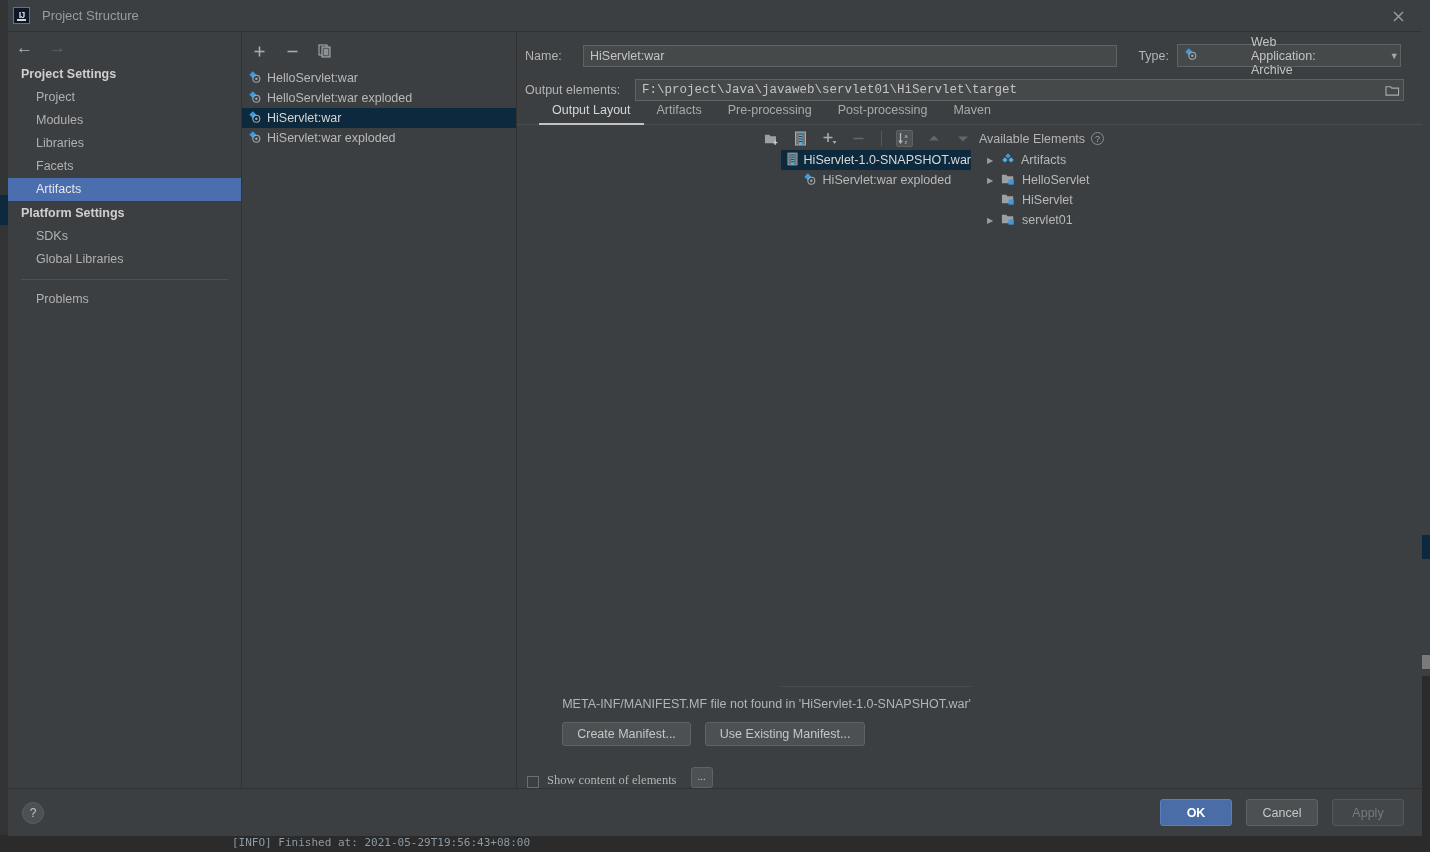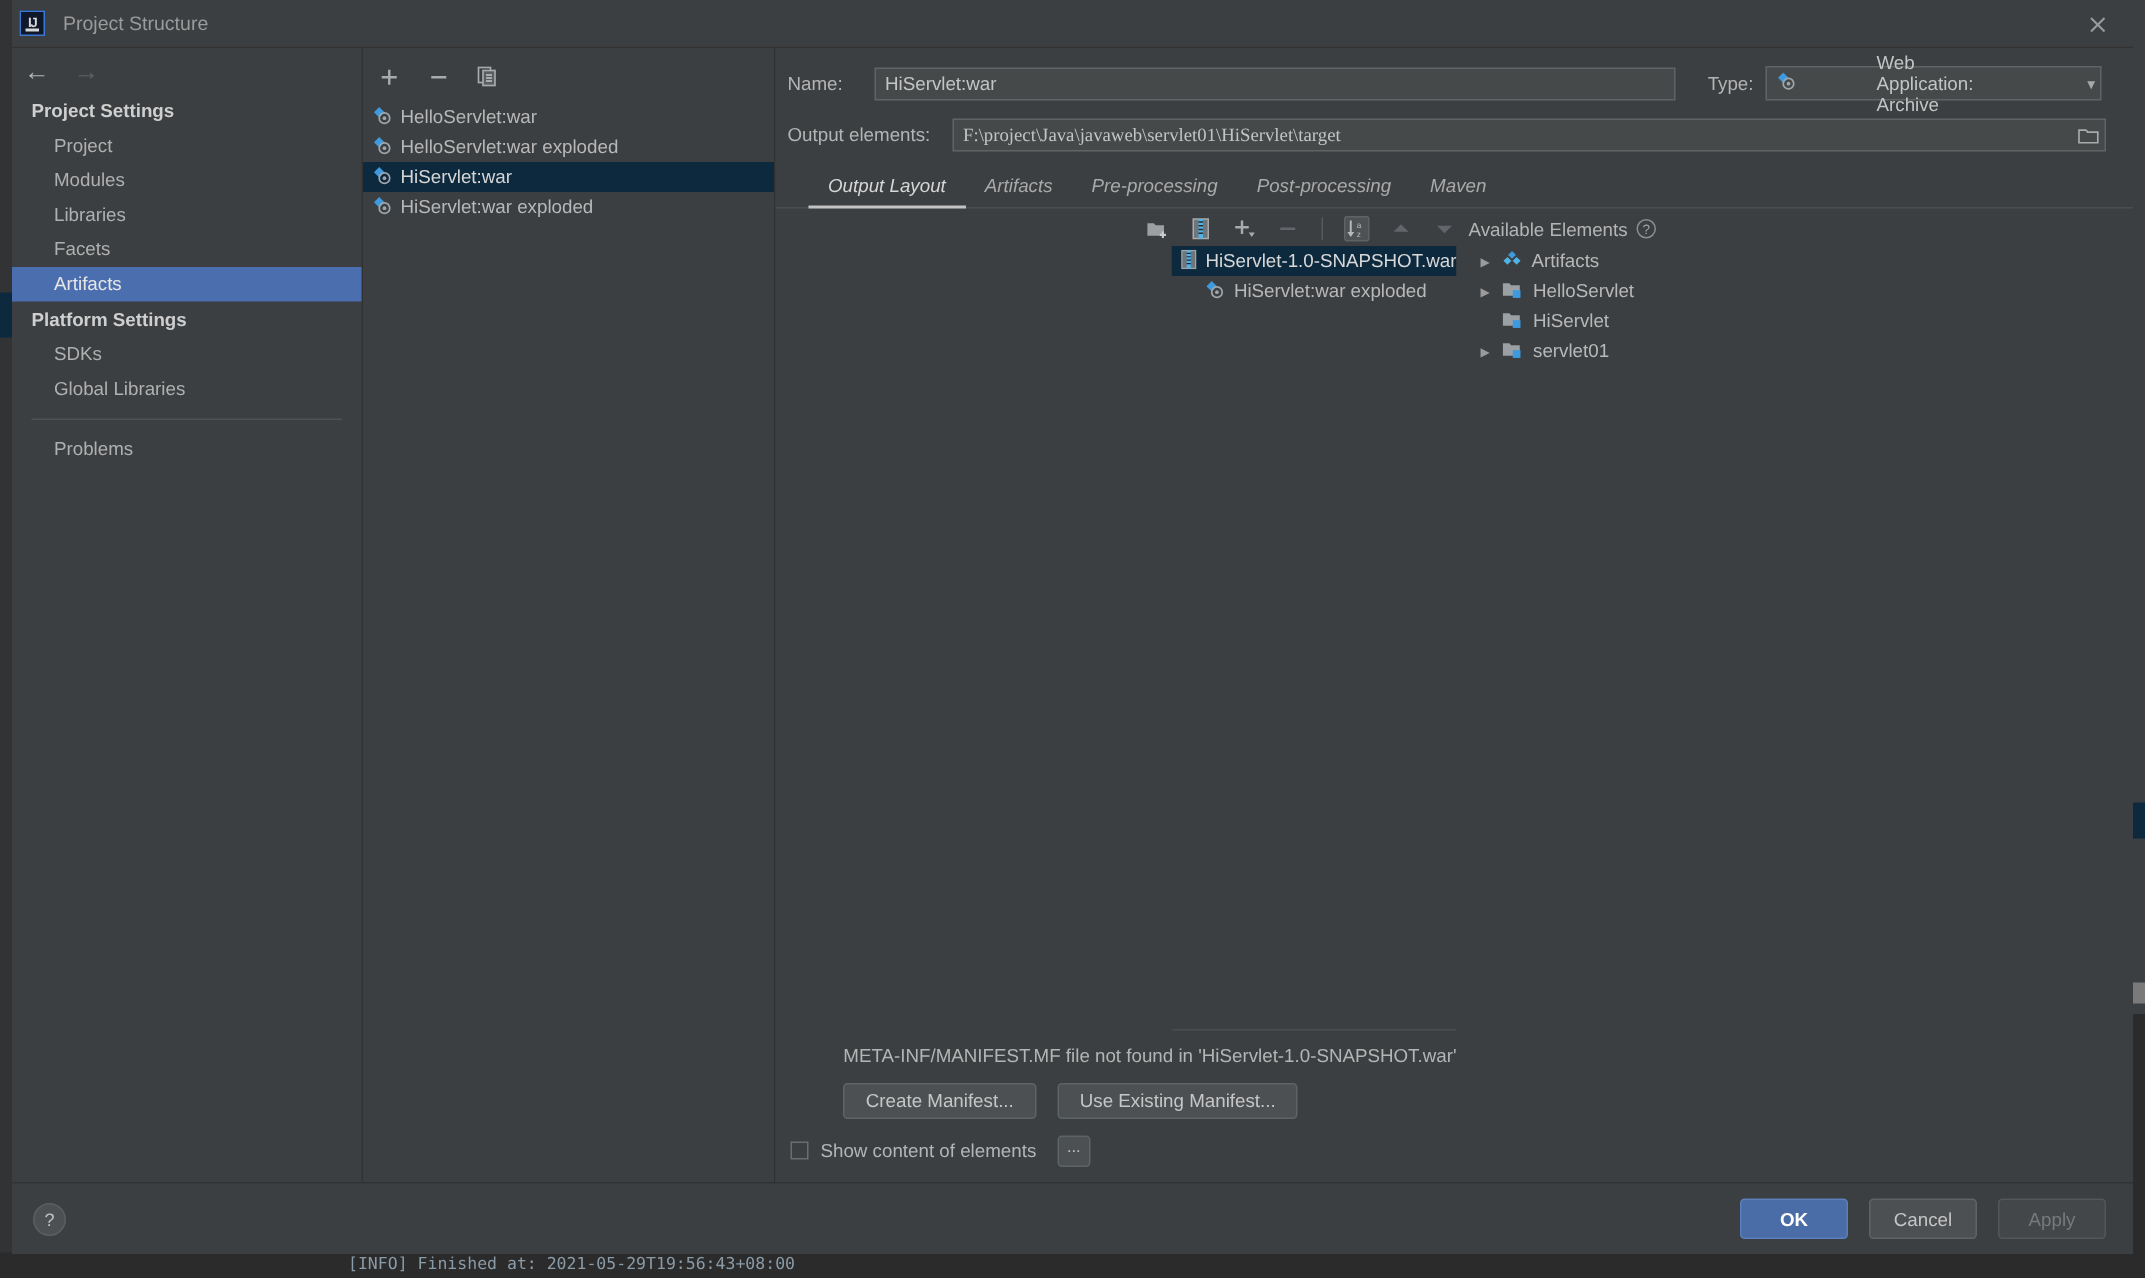--- a/index.html
+++ b/index.html
@@ -276,21 +276,21 @@
     background: #45494a;
     border: 1px solid #5e6366;
     box-sizing: border-box;
     height: 22px;
   }
   .outdir-input {
     flex: 1 1 auto;
     background: transparent;
     border: none;
     color: #c4c4c4;
-    font-family: Liberation Serif, serif;
+    font-family: Liberation Mono, monospace;
     font-size: 12.5px;
     padding: 0 6px;
     outline: none;
   }
   .browse-btn {
     width: 22px;
     display: flex;
     align-items: center;
     justify-content: center;
     color: #a8a8a8;
@@ -337,24 +337,22 @@
   .cb-label {
     margin-left: 8px;
     font-size: 12.5px;
     color: #b4b4b4;
     cursor: pointer;
   }
 
   
   .tabs {
     display: flex;
-    margin-top: 14px;
     padding-left: 22px;
     border-bottom: 1px solid #4a4d4f;
-    font-style: italic;
   }
   .tab {
     font-size: 12.5px;
     color: #a9a9a9;
     padding: 2px 13px 6px 13px;
     cursor: pointer;
     border-bottom: 2px solid transparent;
     margin-bottom: -1px;
   }
   .tab.active {
@@ -485,22 +483,23 @@
     font-size: 8px;
     flex: 0 0 14px;
   }
   .avail-row .lbl { margin-left: 6px; }
 
   
   .bottom-row {
     height: 42px;
     flex: 0 0 42px;
     display: flex;
-    align-items: center;
+    align-items: flex-end;
     padding-left: 10px;
+    font-family: Liberation Serif, serif;
   }
   .dots-btn {
     margin-left: 14px;
     width: 22px; height: 21px;
     background: #4c5052;
     border: 1px solid #5e6366;
     border-radius: 3px;
     color: #c0c0c0;
     display: flex;
     align-items: center;

